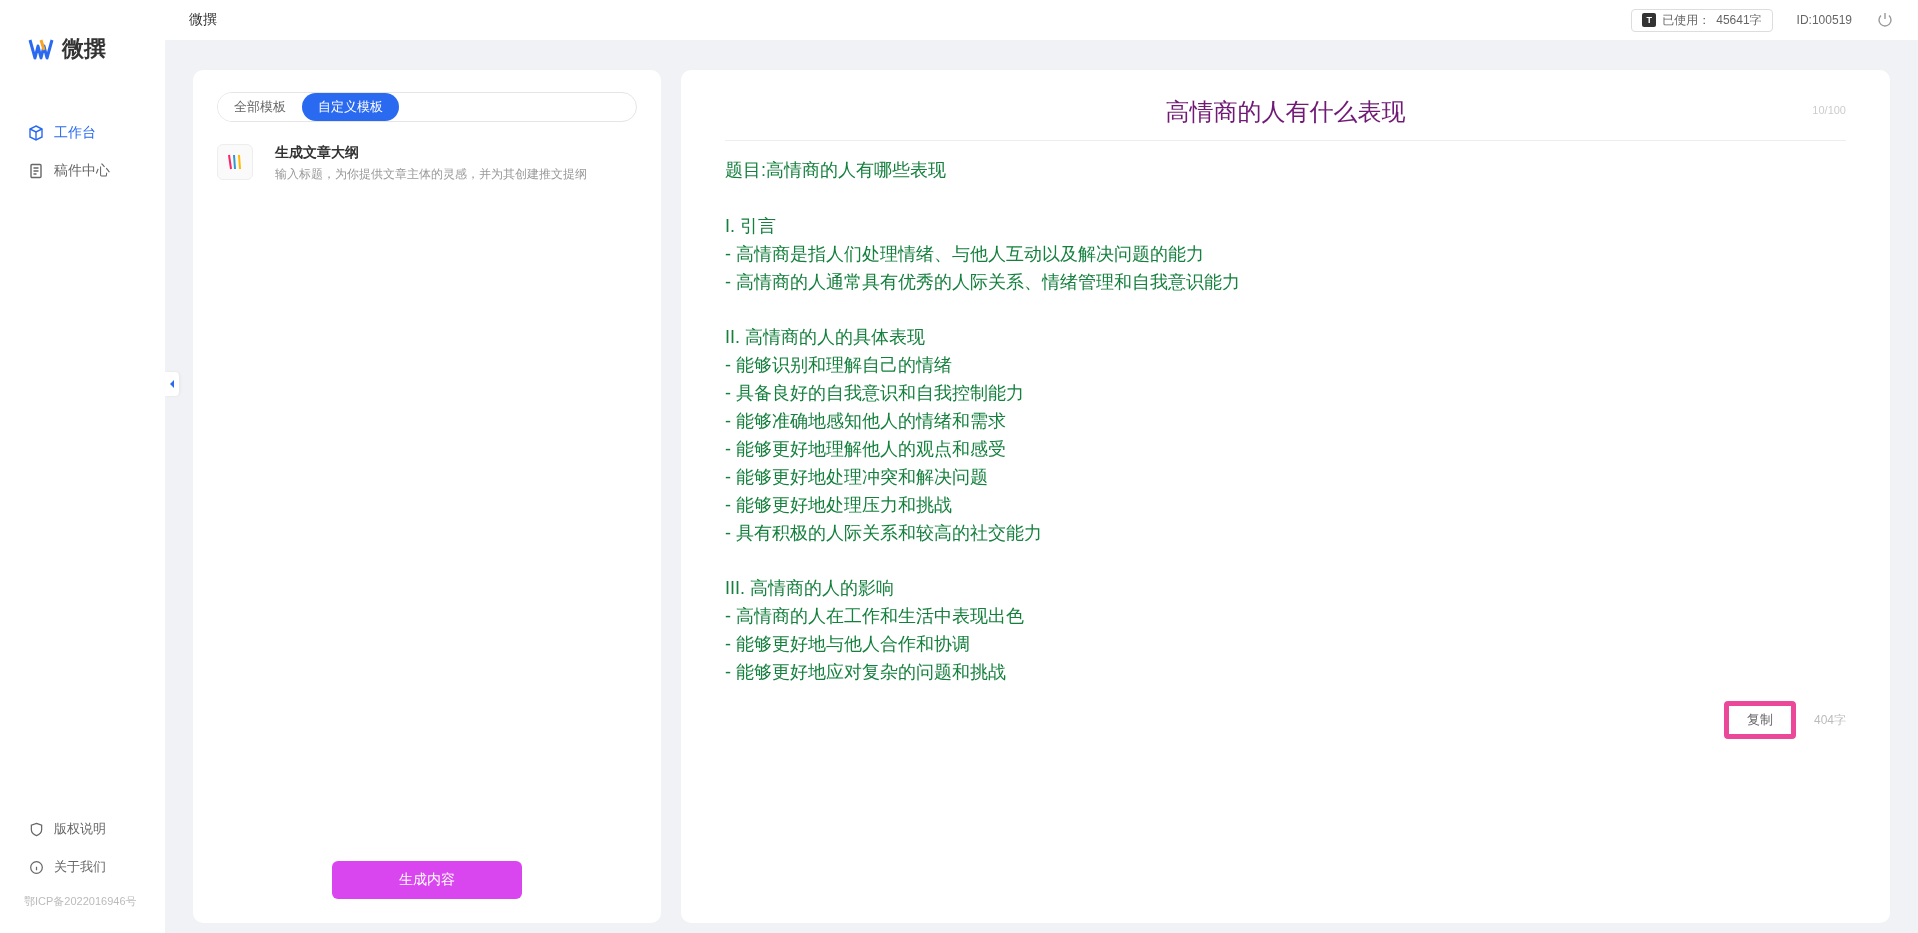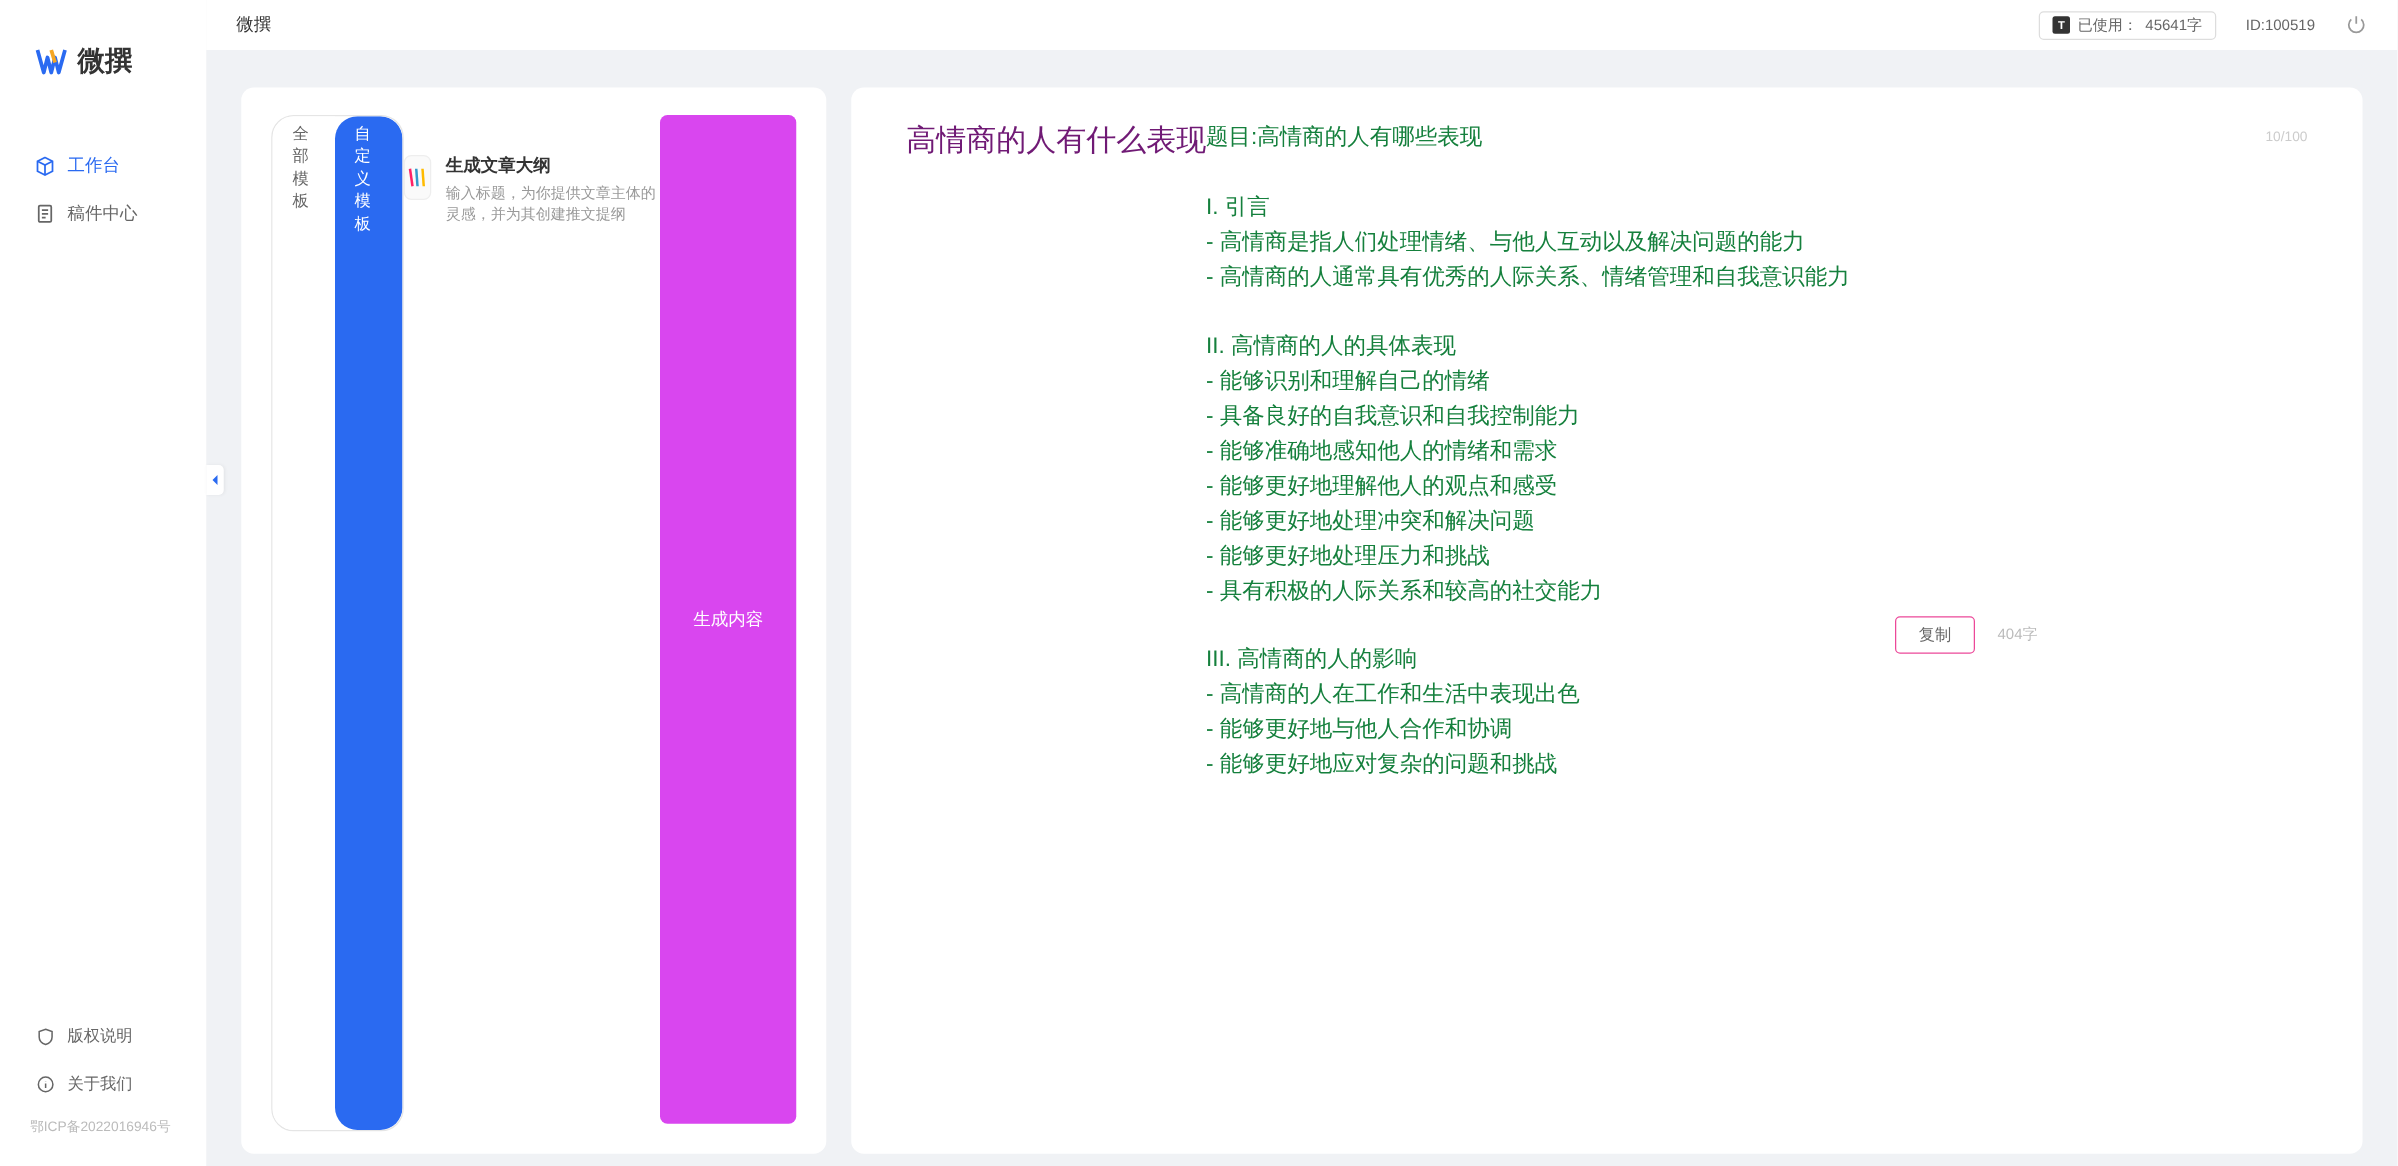--- a/index.html
+++ b/index.html
@@ -17,43 +17,43 @@
 .icp { font-size: 11px; color: #bbb; padding: 8px 24px 14px; }
 .collapse-tab { position: absolute; right: -14px; top: 372px; width: 14px; height: 24px; background: #fff; border-radius: 0 4px 4px 0; display: flex; align-items: center; justify-content: center; box-shadow: 1px 0 3px rgba(0,0,0,.06); cursor: pointer; }
 .main { flex: 1; display: flex; flex-direction: column; }
 .topbar { height: 40px; background: #fff; display: flex; align-items: center; padding: 0 24px; justify-content: space-between; }
 .topbar-title { font-size: 14px; color: #333; }
 .topbar-right { display: flex; align-items: center; gap: 24px; font-size: 12px; color: #666; }
 .usage-pill { border: 1px solid #ddd; border-radius: 4px; padding: 2px 10px; display: flex; align-items: center; gap: 6px; font-size: 12px; }
 .usage-icon { width: 14px; height: 14px; background: #333; color: #fff; border-radius: 2px; display: flex; align-items: center; justify-content: center; font-size: 9px; font-weight: bold; }
 .power-icon { width: 18px; height: 18px; display: inline-flex; cursor: pointer; color: #999; }
 .content { flex: 1; display: flex; gap: 20px; padding: 30px 28px 10px; }
-.panel { background: #fff; border-radius: 10px; display: flex; flex-direction: row; }
+.panel { background: #fff; border-radius: 10px; display: flex; flex-direction: column; }
 .left-panel { width: 468px; padding: 22px 24px 18px; }
 .tabs { display: inline-flex; border: 1px solid #e5e5e5; border-radius: 18px; overflow: hidden; }
 .tab { padding: 5px 16px; font-size: 13px; color: #666; cursor: pointer; background: #fff; }
 .tab.active { background: #2a6af1; color: #fff; border-radius: 18px; }
-.template-item { display: flex; gap: 12px; margin-top: 32px; align-items: flex-start; }
+.template-item { display: flex; gap: 22px; margin-top: 22px; align-items: flex-start; }
 .template-icon { width: 36px; height: 36px; border: 1px solid #eee; border-radius: 6px; display: flex; align-items: center; justify-content: center; background: #fafafa; }
 .template-title { font-size: 14px; font-weight: 600; color: #333; margin-bottom: 4px; }
 .template-desc { font-size: 12px; color: #999; }
 .form-section { margin-top: 38px; }
 .form-label { display: flex; justify-content: space-between; font-size: 13px; color: #666; margin-bottom: 10px; }
 .char-count { font-size: 12px; color: #bbb; }
 .text-input { width: 100%; border: 1px solid #ddd; border-radius: 6px; padding: 10px 12px; font-size: 13px; outline: none; font-family: inherit; }
 .clear-row { display: flex; align-items: center; justify-content: center; gap: 4px; margin-top: 16px; font-size: 12px; color: #bbb; cursor: pointer; }
 .spacer { flex: 1; }
 .generate-btn { display: block; margin: 0 auto 6px; width: 190px; background: #d946ef; color: #fff; border: none; border-radius: 6px; padding: 10px 0; font-size: 14px; cursor: pointer; }
 .right-panel { flex: 1; padding: 26px 44px 18px; position: relative; }
 .output-title { text-align: center; font-size: 24px; font-weight: 400; color: #701a75; font-family: "SimSun", serif; }
 .output-count { position: absolute; right: 44px; top: 34px; font-size: 11px; color: #ccc; }
 .divider { border-top: 1px solid #eee; margin: 12px 0 16px; }
 .output-body { white-space: pre-line; font-size: 18px; color: #15803d; line-height: 1.55; height: 530px; overflow: auto; }
 .right-footer { display: flex; justify-content: flex-end; align-items: center; gap: 18px; margin-top: 14px; }
-.copy-btn { border: 1px solid #ec4899; background: #fff; border-radius: 4px; padding: 5px 18px; font-size: 13px; color: #666; cursor: pointer; }
+.copy-btn { border: 5px solid #ec4899; background: #fff; border-radius: 4px; padding: 5px 18px; font-size: 13px; color: #666; cursor: pointer; }
 .word-count { font-size: 12px; color: #bbb; }
 </style>
 </head>
 <body>
 
 <div class="app">
   <aside class="sidebar">
     <div class="logo">
       <span class="logo-icon">
         <svg width="26" height="26" viewBox="0 0 26 26">

